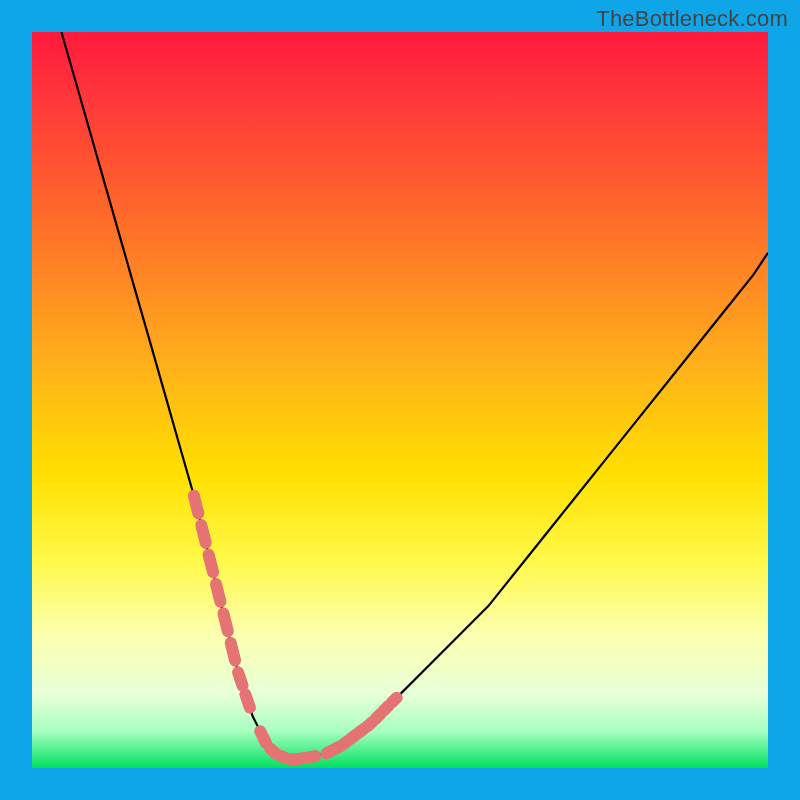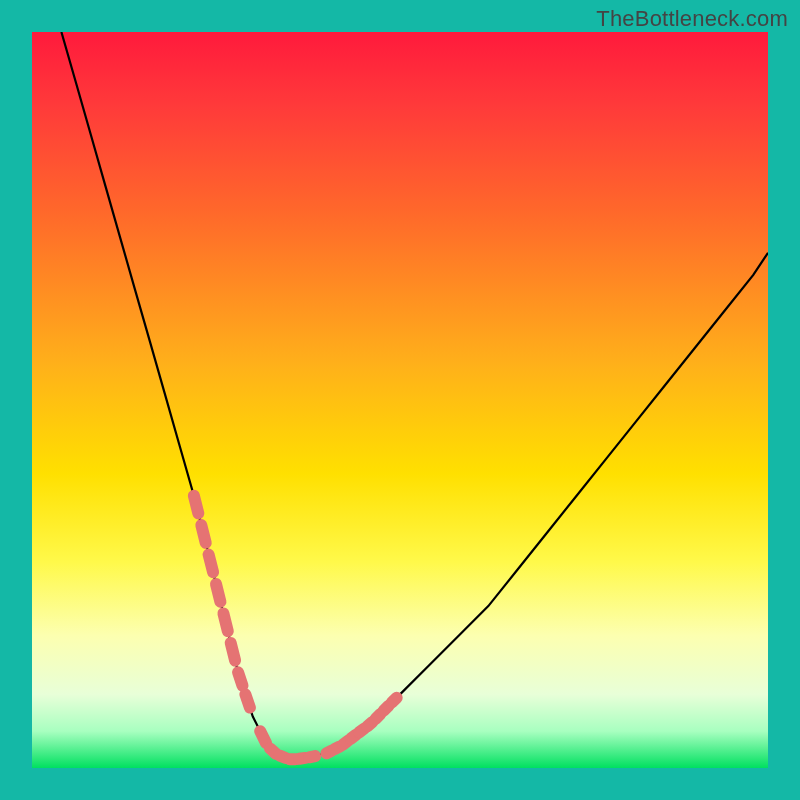--- a/index.html
+++ b/index.html
@@ -1,17 +1,17 @@
 <!DOCTYPE html>
 <html><head>
 <meta charset="utf-8">
 <style>
   * { margin: 0; padding: 0; box-sizing: border-box; }
   body { width: 800px; height: 800px; background: #000; position: relative; font-family: Arial, sans-serif; overflow: hidden; }
-  .outer-frame { position: absolute; top: 0; left: 0; width: 800px; height: 800px; background: #14b8a6; }
+  .outer-frame { position: absolute; top: 0; left: 0; width: 800px; height: 800px; background: #0ea5e9; }
   .plot-area { position: absolute; top: 32px; left: 32px; width: 736px; height: 736px; background: linear-gradient(to bottom, #ff1a3c 0%, #ff3a3a 10%, #ff6a2a 25%, #ffb01a 45%, #ffe000 60%, #fff94a 72%, #fcffb0 82%, #e8ffd8 90%, #a8ffc0 95%, #00e060 100%); }
   .watermark { position: absolute; top: 6px; right: 12px; color: #444; font-size: 22px; font-weight: 500; letter-spacing: 0.2px; }
   svg.curve { position: absolute; top: 32px; left: 32px; width: 736px; height: 736px; }
 </style>
 </head>
 <body>
 
 <div class="outer-frame">
   <div class="plot-area"></div>
 

